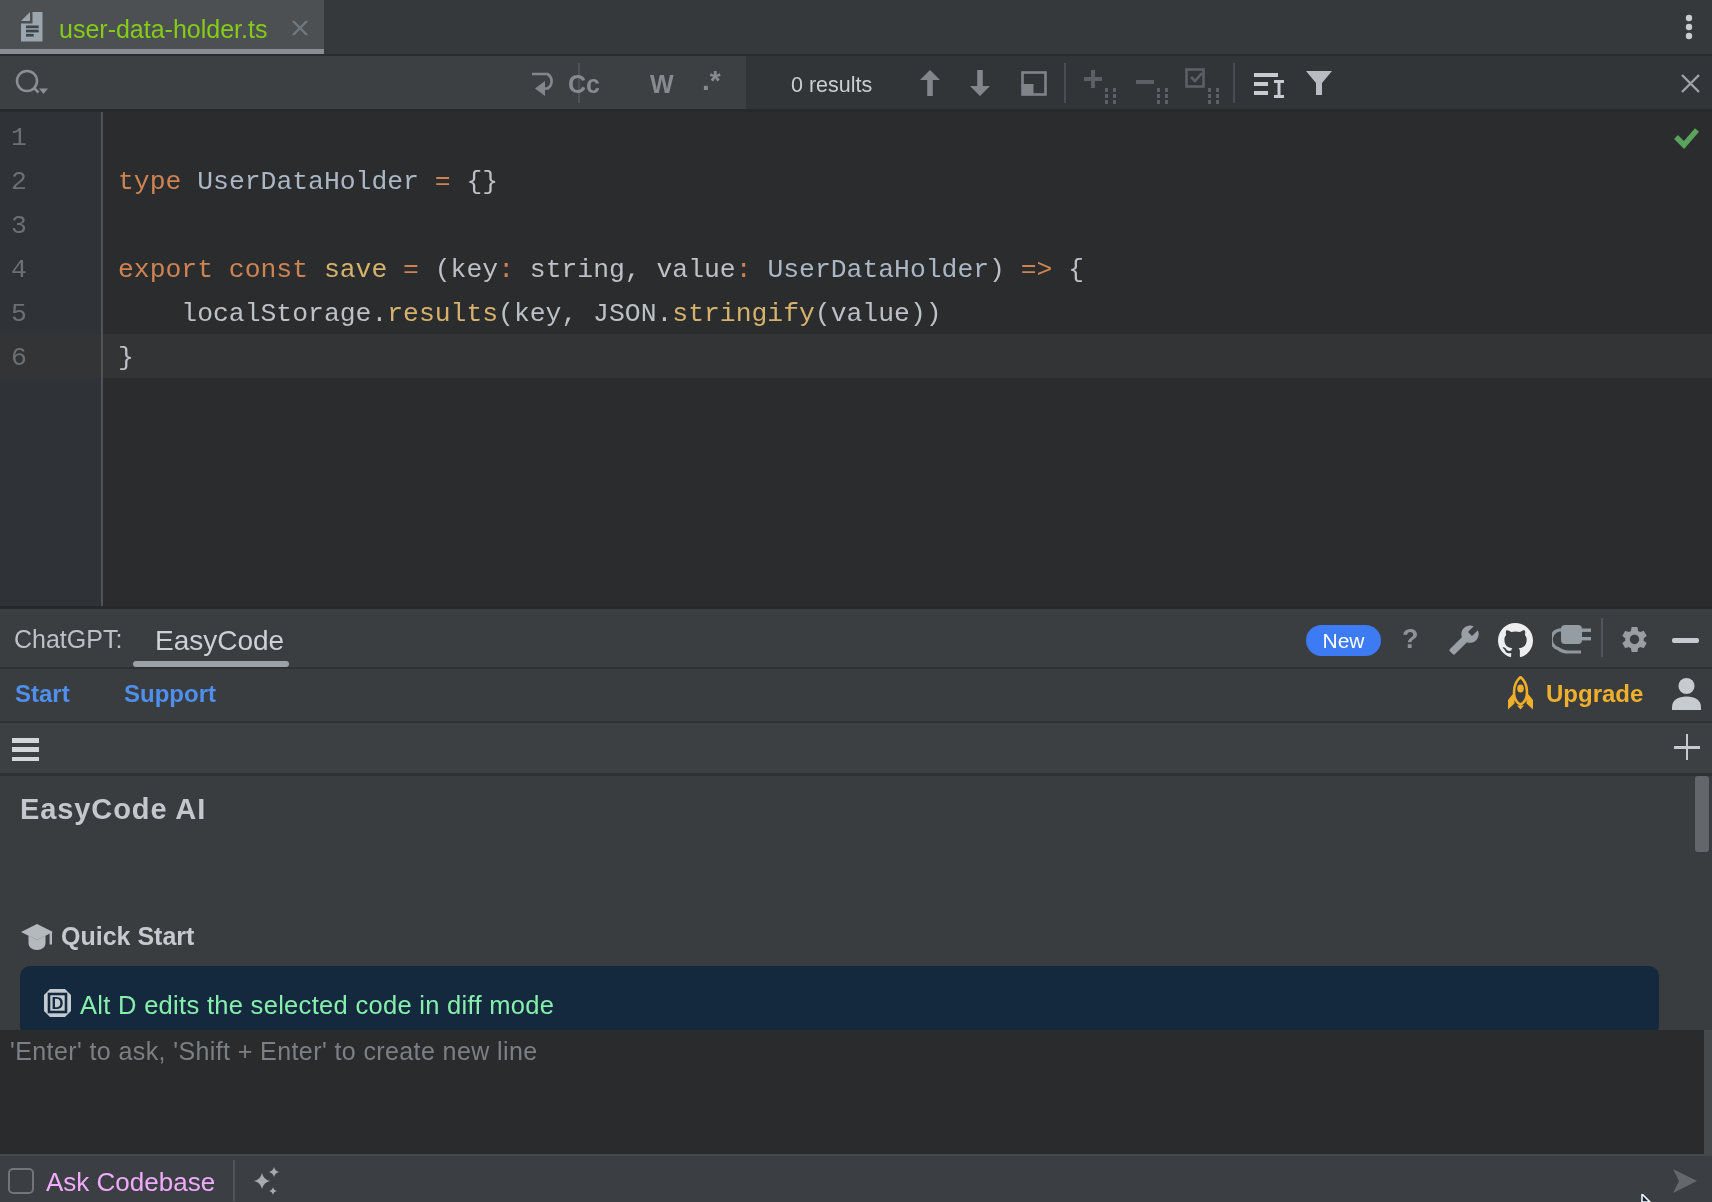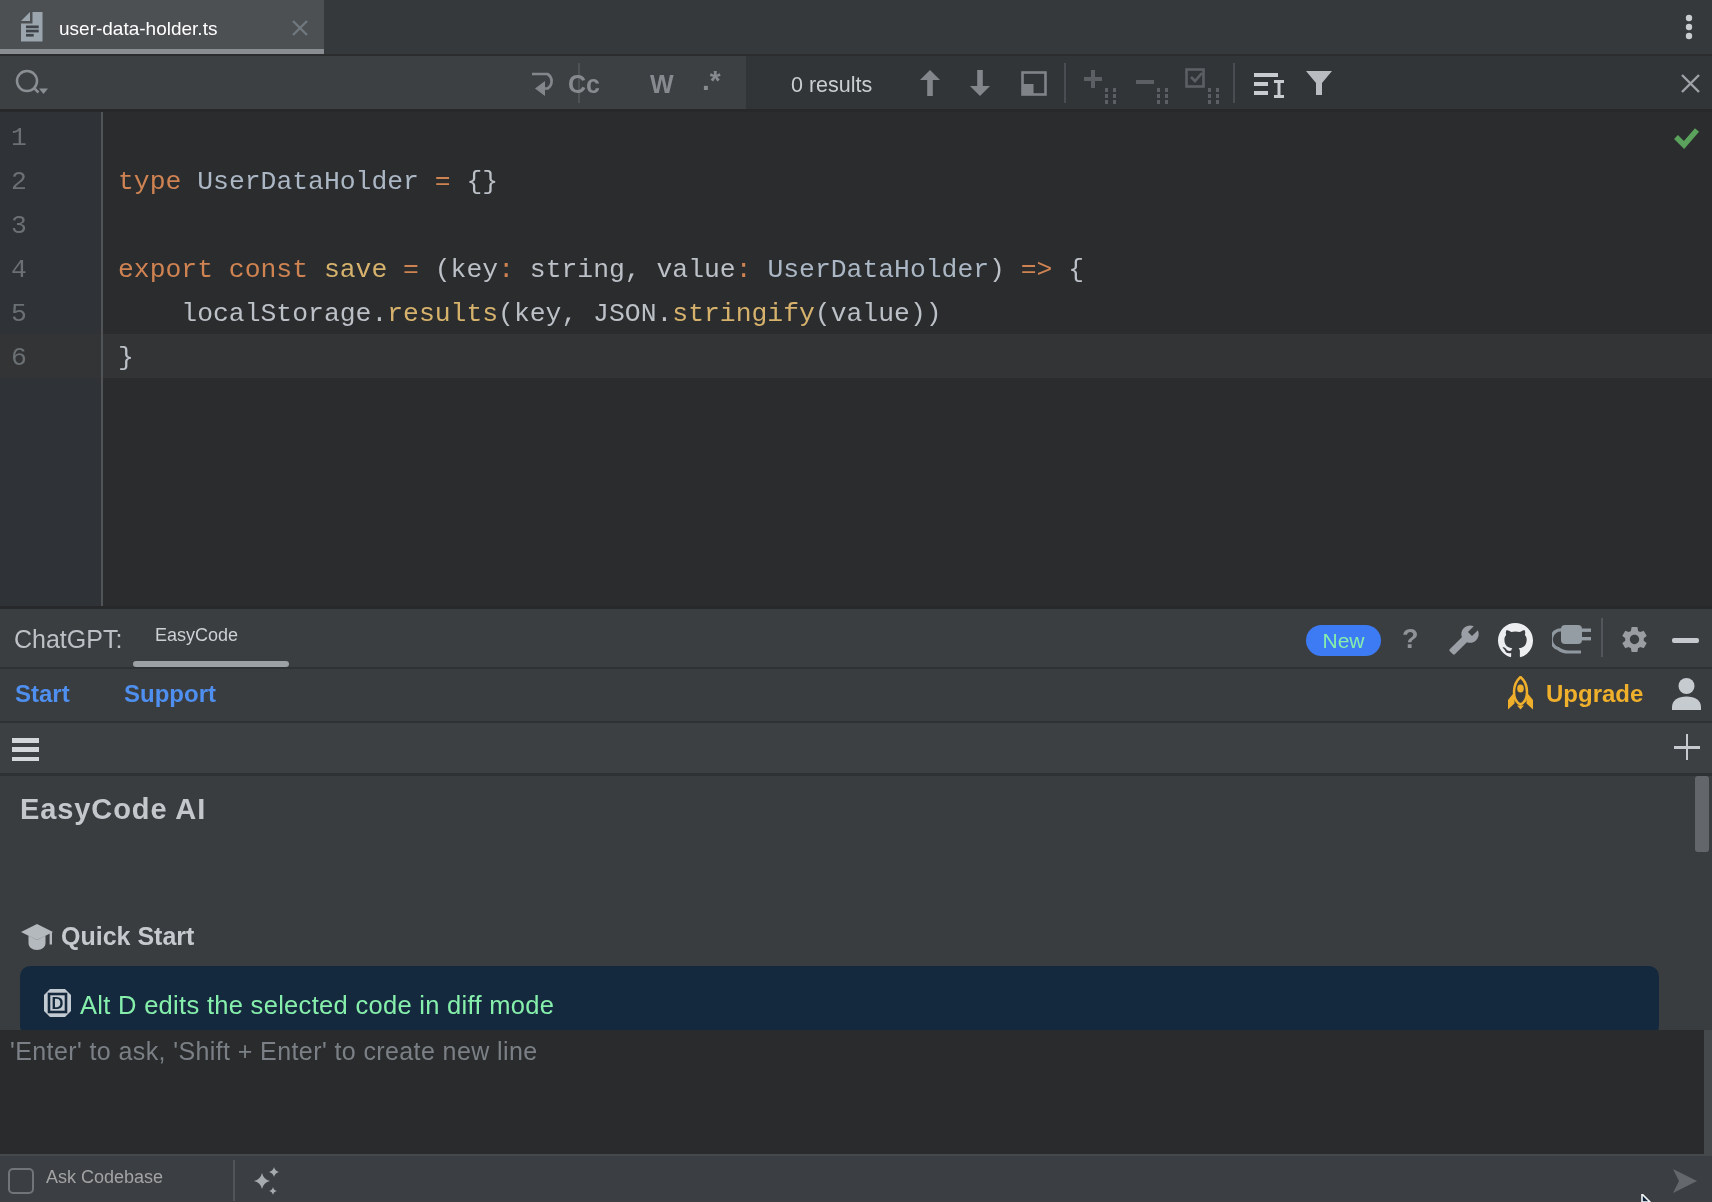--- a/index.html
+++ b/index.html
@@ -24,21 +24,21 @@
   <div class="abs" style="left:0;top:49px;width:324px;height:6px;background:#8a8e92;"></div>
   <div class="abs" style="left:0;top:54px;width:1712px;height:2px;background:#2a2c2e;"></div>
 
   <svg class="abs" style="left:21px;top:12px;" width="22" height="30" viewBox="0 0 22 30">
     <polygon points="11.5,0 21.5,0 21.5,29.5 0,29.5 0,11.5 11.5,11.5" fill="#9aa5ad"></polygon>
     <polygon points="0,9 9,0 9,9" fill="#9aa5ad"></polygon>
     <rect x="5" y="13.5" width="12.7" height="2.7" fill="#3e4449"></rect>
     <rect x="5" y="17.7" width="12.7" height="2.7" fill="#3e4449"></rect>
     <rect x="5" y="21.9" width="7.7" height="2.7" fill="#3e4449"></rect>
   </svg>
-  <div class="abs" style="left:59px;top:16px;font-size:19px;color:#ffffff;line-height:26px;">user-data-holder.ts</div>
+  <div class="abs" style="left:59px;top:16px;font-size:25px;color:#84cc16;line-height:26px;">user-data-holder.ts</div>
   <svg class="abs" style="left:290px;top:18px;" width="20" height="20" viewBox="0 0 20 20">
     <path d="M3 3 L17 17 M17 3 L3 17" stroke="#70797f" stroke-width="2.4" fill="none"></path>
   </svg>
 
   <svg class="abs" style="left:1682px;top:12px;" width="14" height="32" viewBox="0 0 14 32">
     <circle cx="7" cy="6" r="3.2" fill="#c9cdd0"></circle>
     <circle cx="7" cy="15" r="3.2" fill="#c9cdd0"></circle>
     <circle cx="7" cy="24" r="3.2" fill="#c9cdd0"></circle>
   </svg>
 
@@ -149,25 +149,25 @@
   <div class="codeline" style="top:248px;"><span class="pl">    localStorage.</span><span class="fn">results</span><span class="pl">(key, JSON.</span><span class="fn">stringify</span><span class="pl">(value))</span></div>
   <div class="codeline" style="top:292px;"><span class="pl">}</span></div>
 
   <svg class="abs" style="left:1672px;top:126px;" width="28" height="24" viewBox="0 0 28 24">
     <path d="M4 11 L12 19 L25 4" stroke="#5ba35c" stroke-width="5.4" fill="none"></path>
   </svg>
 
   <div class="abs" style="left:0;top:606px;width:1712px;height:3px;background:#26282a;"></div>
   <div class="abs" style="left:0;top:609px;width:1712px;height:58px;background:#3b3e41;"></div>
   <div class="abs" style="left:14px;top:625px;font-size:25px;color:#bdc1c5;">ChatGPT:</div>
-  <div class="abs" style="left:155px;top:625px;font-size:18px;color:#cdd0d4;">EasyCode</div>
+  <div class="abs" style="left:155px;top:625px;font-size:28px;color:#cdd0d4;">EasyCode</div>
   <div class="abs" style="left:133px;top:661px;width:156px;height:5.5px;border-radius:3px;background:#9ca1a6;"></div>
 
   <div class="abs" style="left:1306px;top:625px;width:75px;height:31px;border-radius:16px;background:#3d7bf4;"></div>
-  <div class="abs" style="left:1306px;top:625px;width:75px;height:31px;line-height:31px;text-align:center;font-size:21px;color:#86efac;">New</div>
+  <div class="abs" style="left:1306px;top:625px;width:75px;height:31px;line-height:31px;text-align:center;font-size:21px;color:#ffffff;">New</div>
   <div class="abs" style="left:1402px;top:624px;font-size:27px;font-weight:700;color:#8f9398;">?</div>
 
   <svg class="abs" style="left:1448px;top:624px;transform:scaleX(-1);" width="32" height="32" viewBox="0 0 24 24">
     <path fill="#9aa0a6" d="M22.7 19l-9.1-9.1c.9-2.3.4-5-1.5-6.9-2-2-5-2.4-7.4-1.3L9 6 6 9 1.6 4.7C.4 7.1.9 10.1 2.9 12.1c1.9 1.9 4.6 2.4 6.9 1.5l9.1 9.1c.4.4 1 .4 1.4 0l2.3-2.3c.5-.4.5-1.1.1-1.4z"></path>
   </svg>
 
   <svg class="abs" style="left:1498px;top:623px;" width="35" height="35" viewBox="0 0 16 16">
     <path fill="#eceef0" d="M8 0C3.58 0 0 3.58 0 8c0 3.54 2.29 6.53 5.47 7.59.4.07.55-.17.55-.38 0-.19-.01-.82-.01-1.49-2.01.37-2.53-.49-2.69-.94-.09-.23-.48-.94-.82-1.13-.28-.15-.68-.52-.01-.53.63-.01 1.08.58 1.23.82.72 1.21 1.87.87 2.33.66.07-.52.28-.87.51-1.07-1.78-.2-3.64-.89-3.64-3.95 0-.87.31-1.59.82-2.15-.08-.2-.36-1.02.08-2.12 0 0 .67-.21 2.2.82.64-.18 1.32-.27 2-.27s1.36.09 2 .27c1.53-1.04 2.2-.82 2.2-.82.44 1.1.16 1.92.08 2.12.51.56.82 1.27.82 2.15 0 3.07-1.87 3.75-3.65 3.95.29.25.54.73.54 1.48 0 1.07-.01 1.93-.01 2.2 0 .21.15.46.55.38A8.01 8.01 0 0 0 16 8c0-4.42-3.58-8-8-8z"></path>
   </svg>
 
@@ -231,21 +231,21 @@
     <text x="14.5" y="21.3" text-anchor="middle" font-family="Liberation Sans,sans-serif" font-size="16.5" font-weight="700" fill="#14293d">D</text>
   </svg>
   <div class="abs" style="left:80px;top:991px;font-size:25.5px;letter-spacing:0.3px;color:#86efac;">Alt D edits the selected code in diff mode</div>
 
   <div class="abs" style="left:0;top:1030px;width:1712px;height:126px;background:#46494c;"></div>
   <div class="abs" style="left:0;top:1030px;width:1704px;height:124px;background:#292b2c;"></div>
   <div class="abs" style="left:10px;top:1037px;font-size:25px;letter-spacing:0.4px;color:#7b8086;">'Enter' to ask, 'Shift + Enter' to create new line</div>
 
   <div class="abs" style="left:0;top:1156px;width:1712px;height:46px;background:#3b3f43;"></div>
   <div class="abs" style="left:8px;top:1168px;width:22px;height:22px;border:2px solid #71757a;border-radius:5px;"></div>
-  <div class="abs" style="left:46px;top:1167px;font-size:18px;color:#a3a3a3;">Ask Codebase</div>
+  <div class="abs" style="left:46px;top:1167px;font-size:26px;color:#f0abfc;">Ask Codebase</div>
   <div class="abs" style="left:233px;top:1160px;width:2px;height:41px;background:#51555a;"></div>
 
   <svg class="abs" style="left:250px;top:1165px;" width="34" height="34" viewBox="0 0 34 34">
     <path d="M12 8 Q13.5 14.5 20 16 Q13.5 17.5 12 24 Q10.5 17.5 4 16 Q10.5 14.5 12 8 Z" fill="#a6abb0"></path>
     <path d="M24 2 Q24.9 6.1 29 7 Q24.9 7.9 24 12 Q23.1 7.9 19 7 Q23.1 6.1 24 2 Z" fill="#a6abb0"></path>
     <path d="M23 22 Q23.7 25.3 27 26 Q23.7 26.7 23 30 Q22.3 26.7 19 26 Q22.3 25.3 23 22 Z" fill="#a6abb0"></path>
   </svg>
 
   <svg class="abs" style="left:1672px;top:1168px;" width="26" height="26" viewBox="0 0 26 26">
     <path d="M1 1 L25 13 L1 25 L7 13 Z" fill="#64686c"></path>

